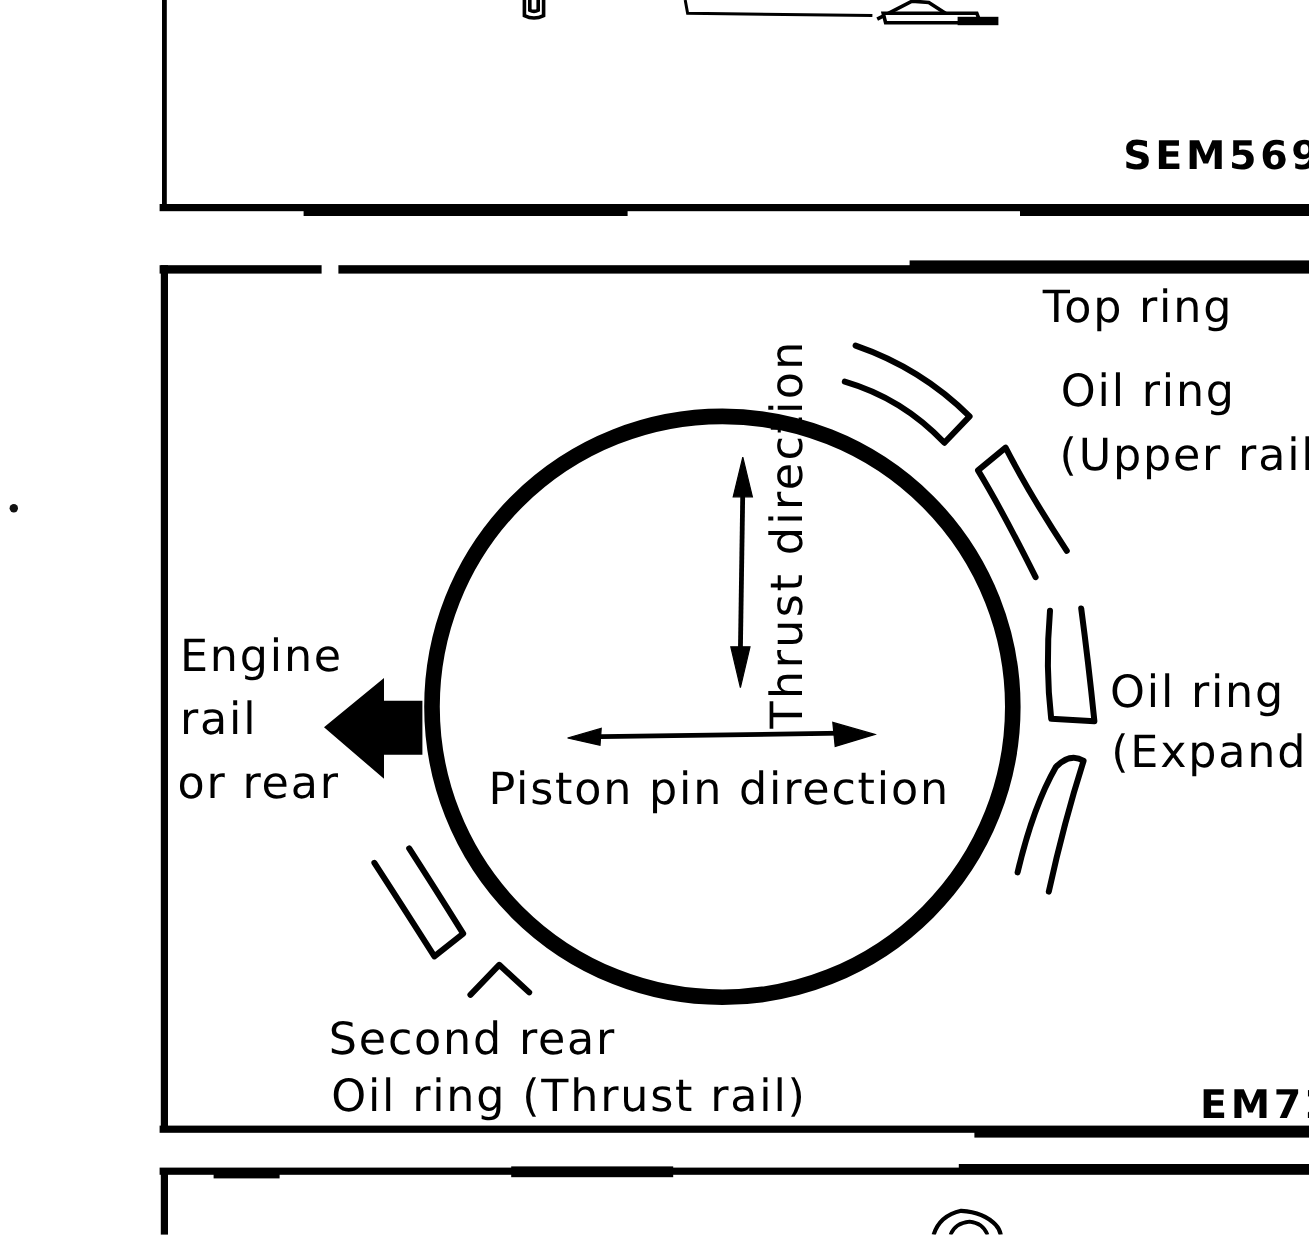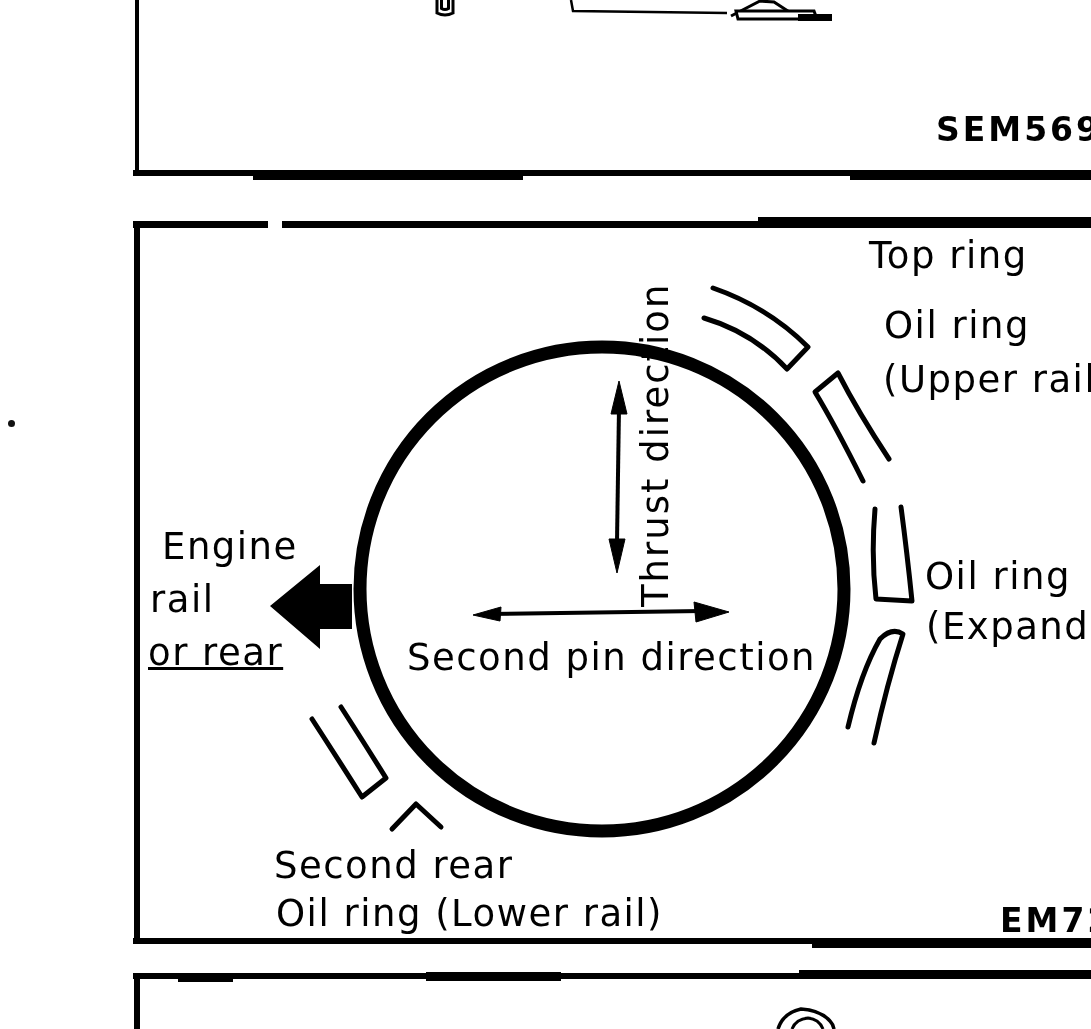--- a/index.html
+++ b/index.html
@@ -103,24 +103,24 @@
 </svg>
 
 <div class="lbl" style="left:869px;top:236px;">Top ring</div>
 
 <div class="lbl" style="left:884px;top:306px;">Oil ring</div>
 <div class="lbl" style="left:883px;top:360px;">(Upper rail</div>
 
 <div class="lbl" style="left:925px;top:557px;">Oil ring</div>
 <div class="lbl" style="left:926px;top:607px;">(Expande</div>
 
-<div class="lbl" style="left:150px;top:527px;margin-left:12px;">Engine</div>
+<div class="lbl" style="left:150px;top:527px;">Engine</div>
 <div class="lbl" style="left:150px;top:580px;">rail</div>
-<div class="lbl" style="left:148px;top:633px;text-decoration:underline;">or rear</div>
+<div class="lbl" style="left:148px;top:633px;">or rear</div>
 
 <div class="rot">Thrust direction</div>
 
-<div class="lbl" style="left:407px;top:638px;">Second pin direction</div>
+<div class="lbl" style="left:407px;top:638px;">Piston pin direction</div>
 
 <div class="lbl" style="left:274px;top:846px;">Second rear</div>
-<div class="lbl" style="left:276px;top:894px;">Oil ring (Lower rail)</div>
+<div class="lbl" style="left:276px;top:894px;">Oil ring (Thrust rail)</div>
 
 <div class="code" style="left:1000px;top:901px;">EM72</div>
 
 </body></html>

